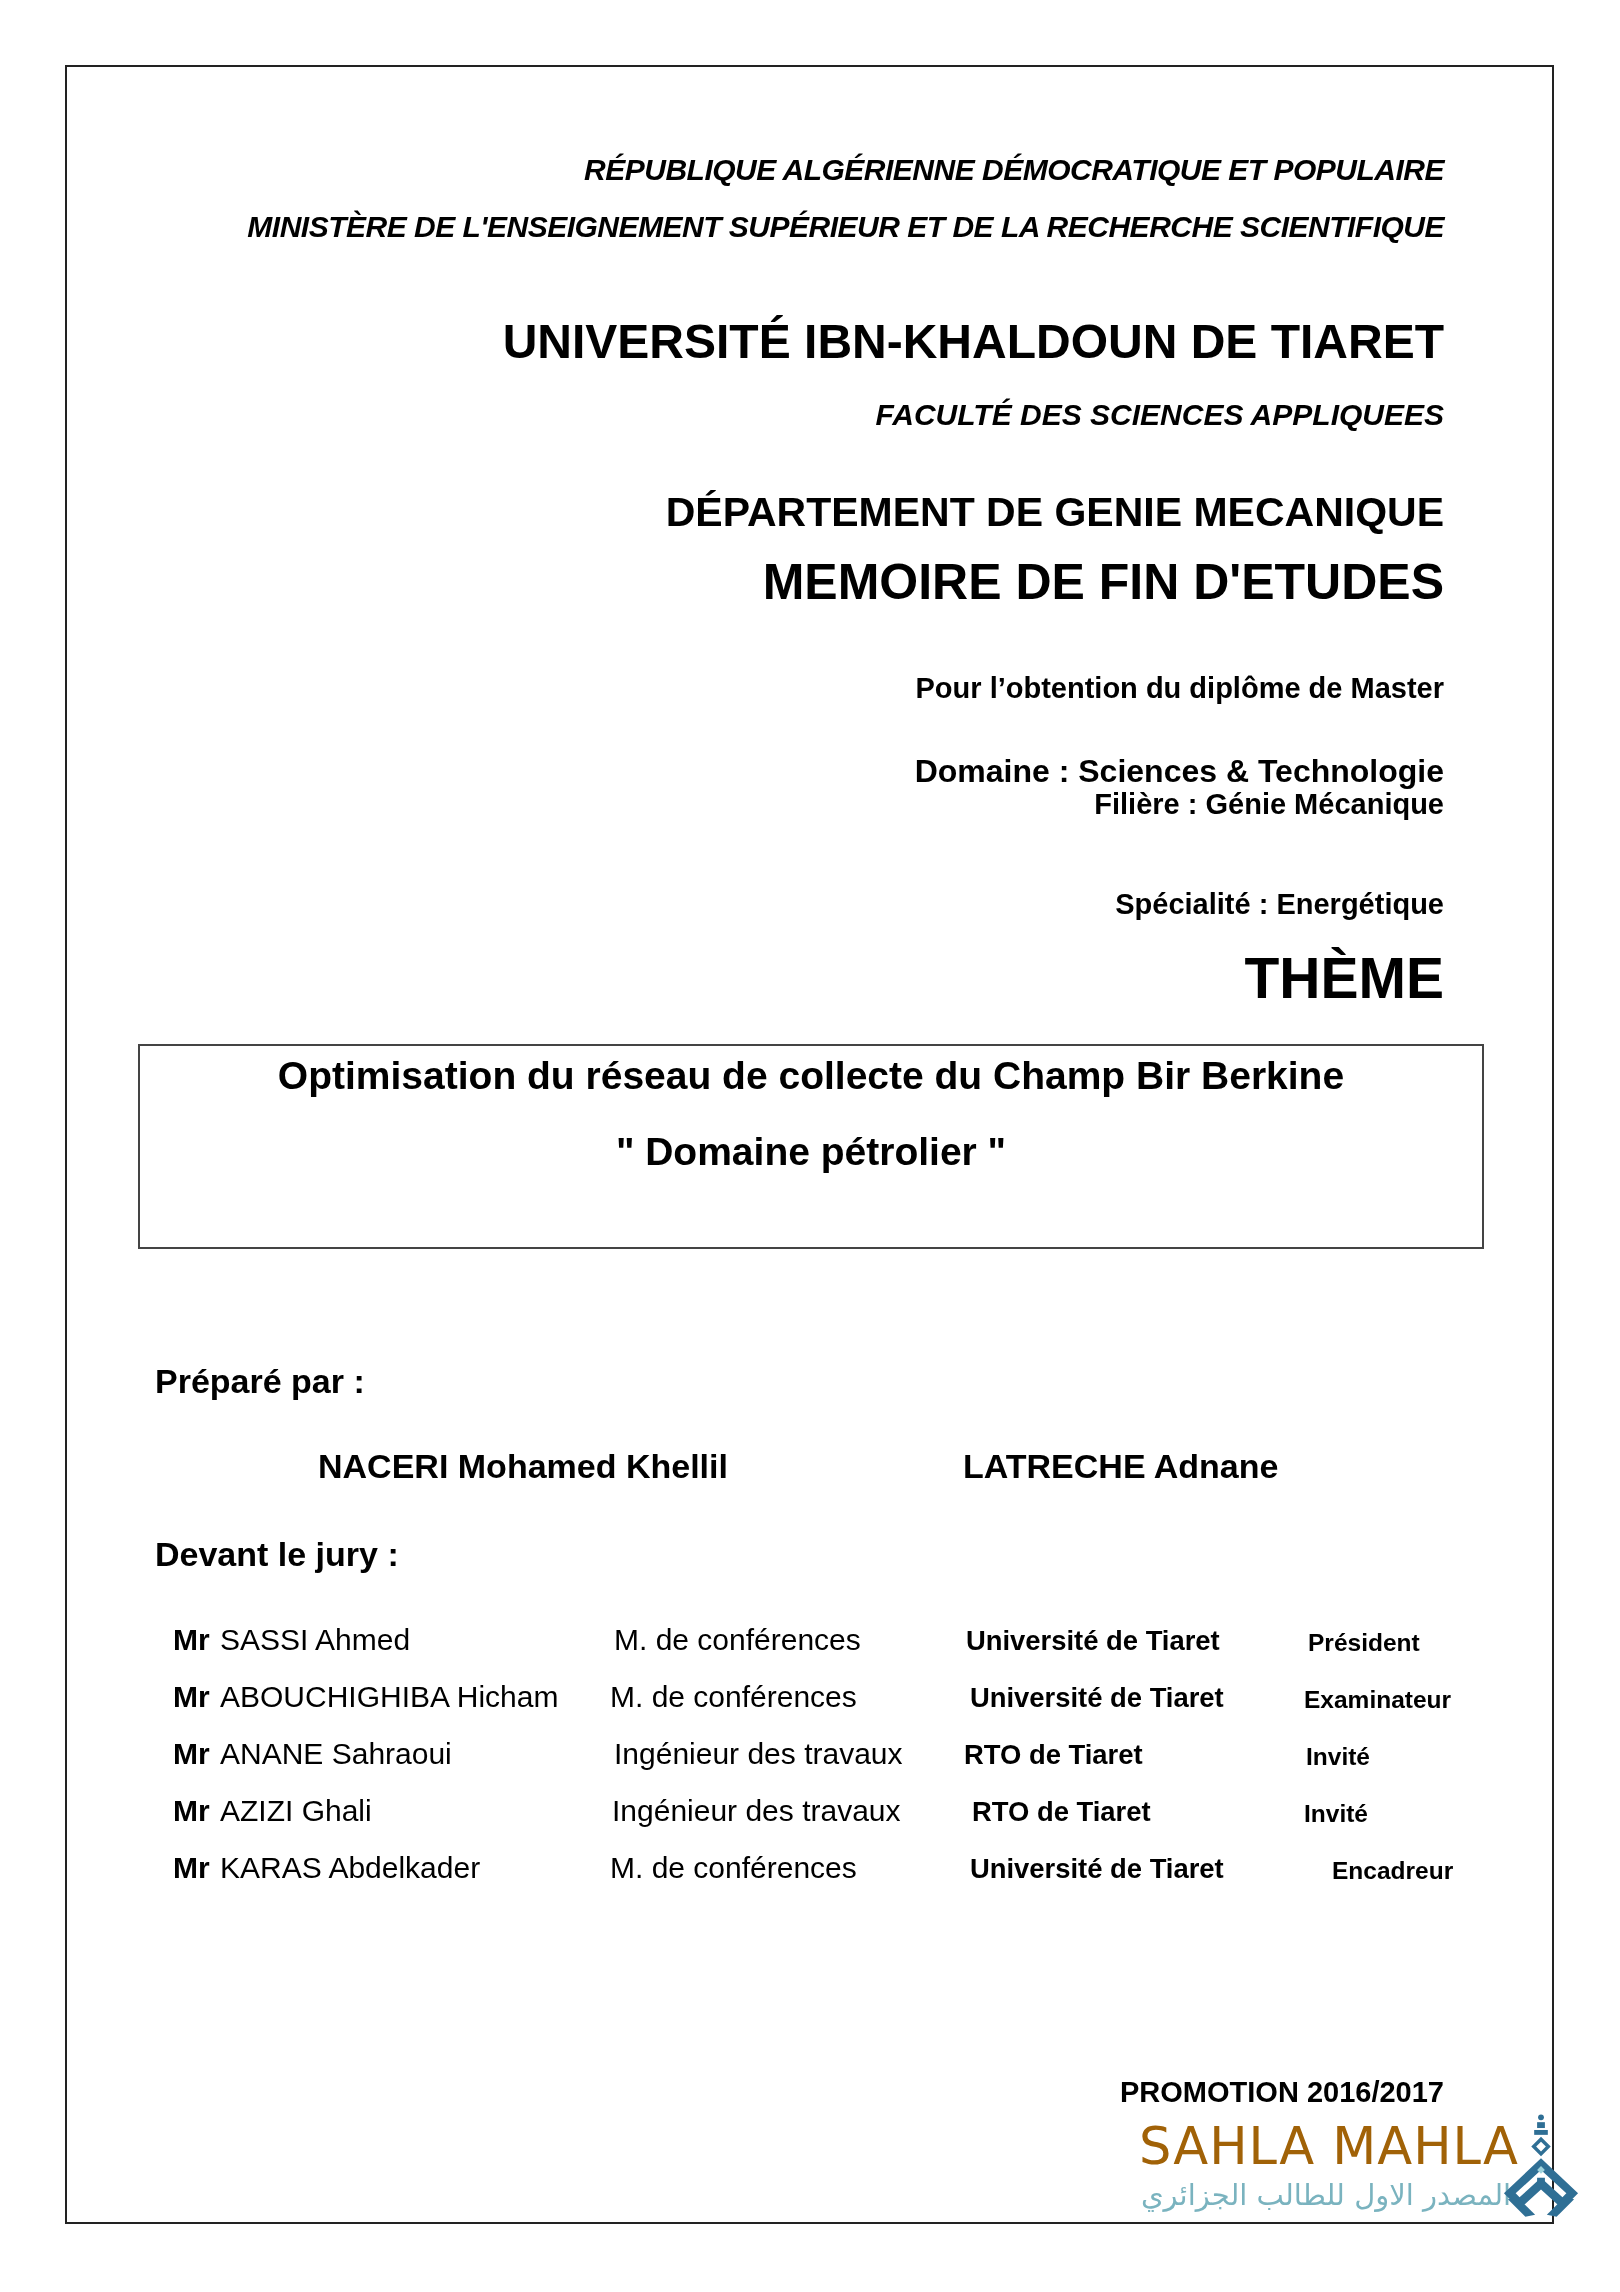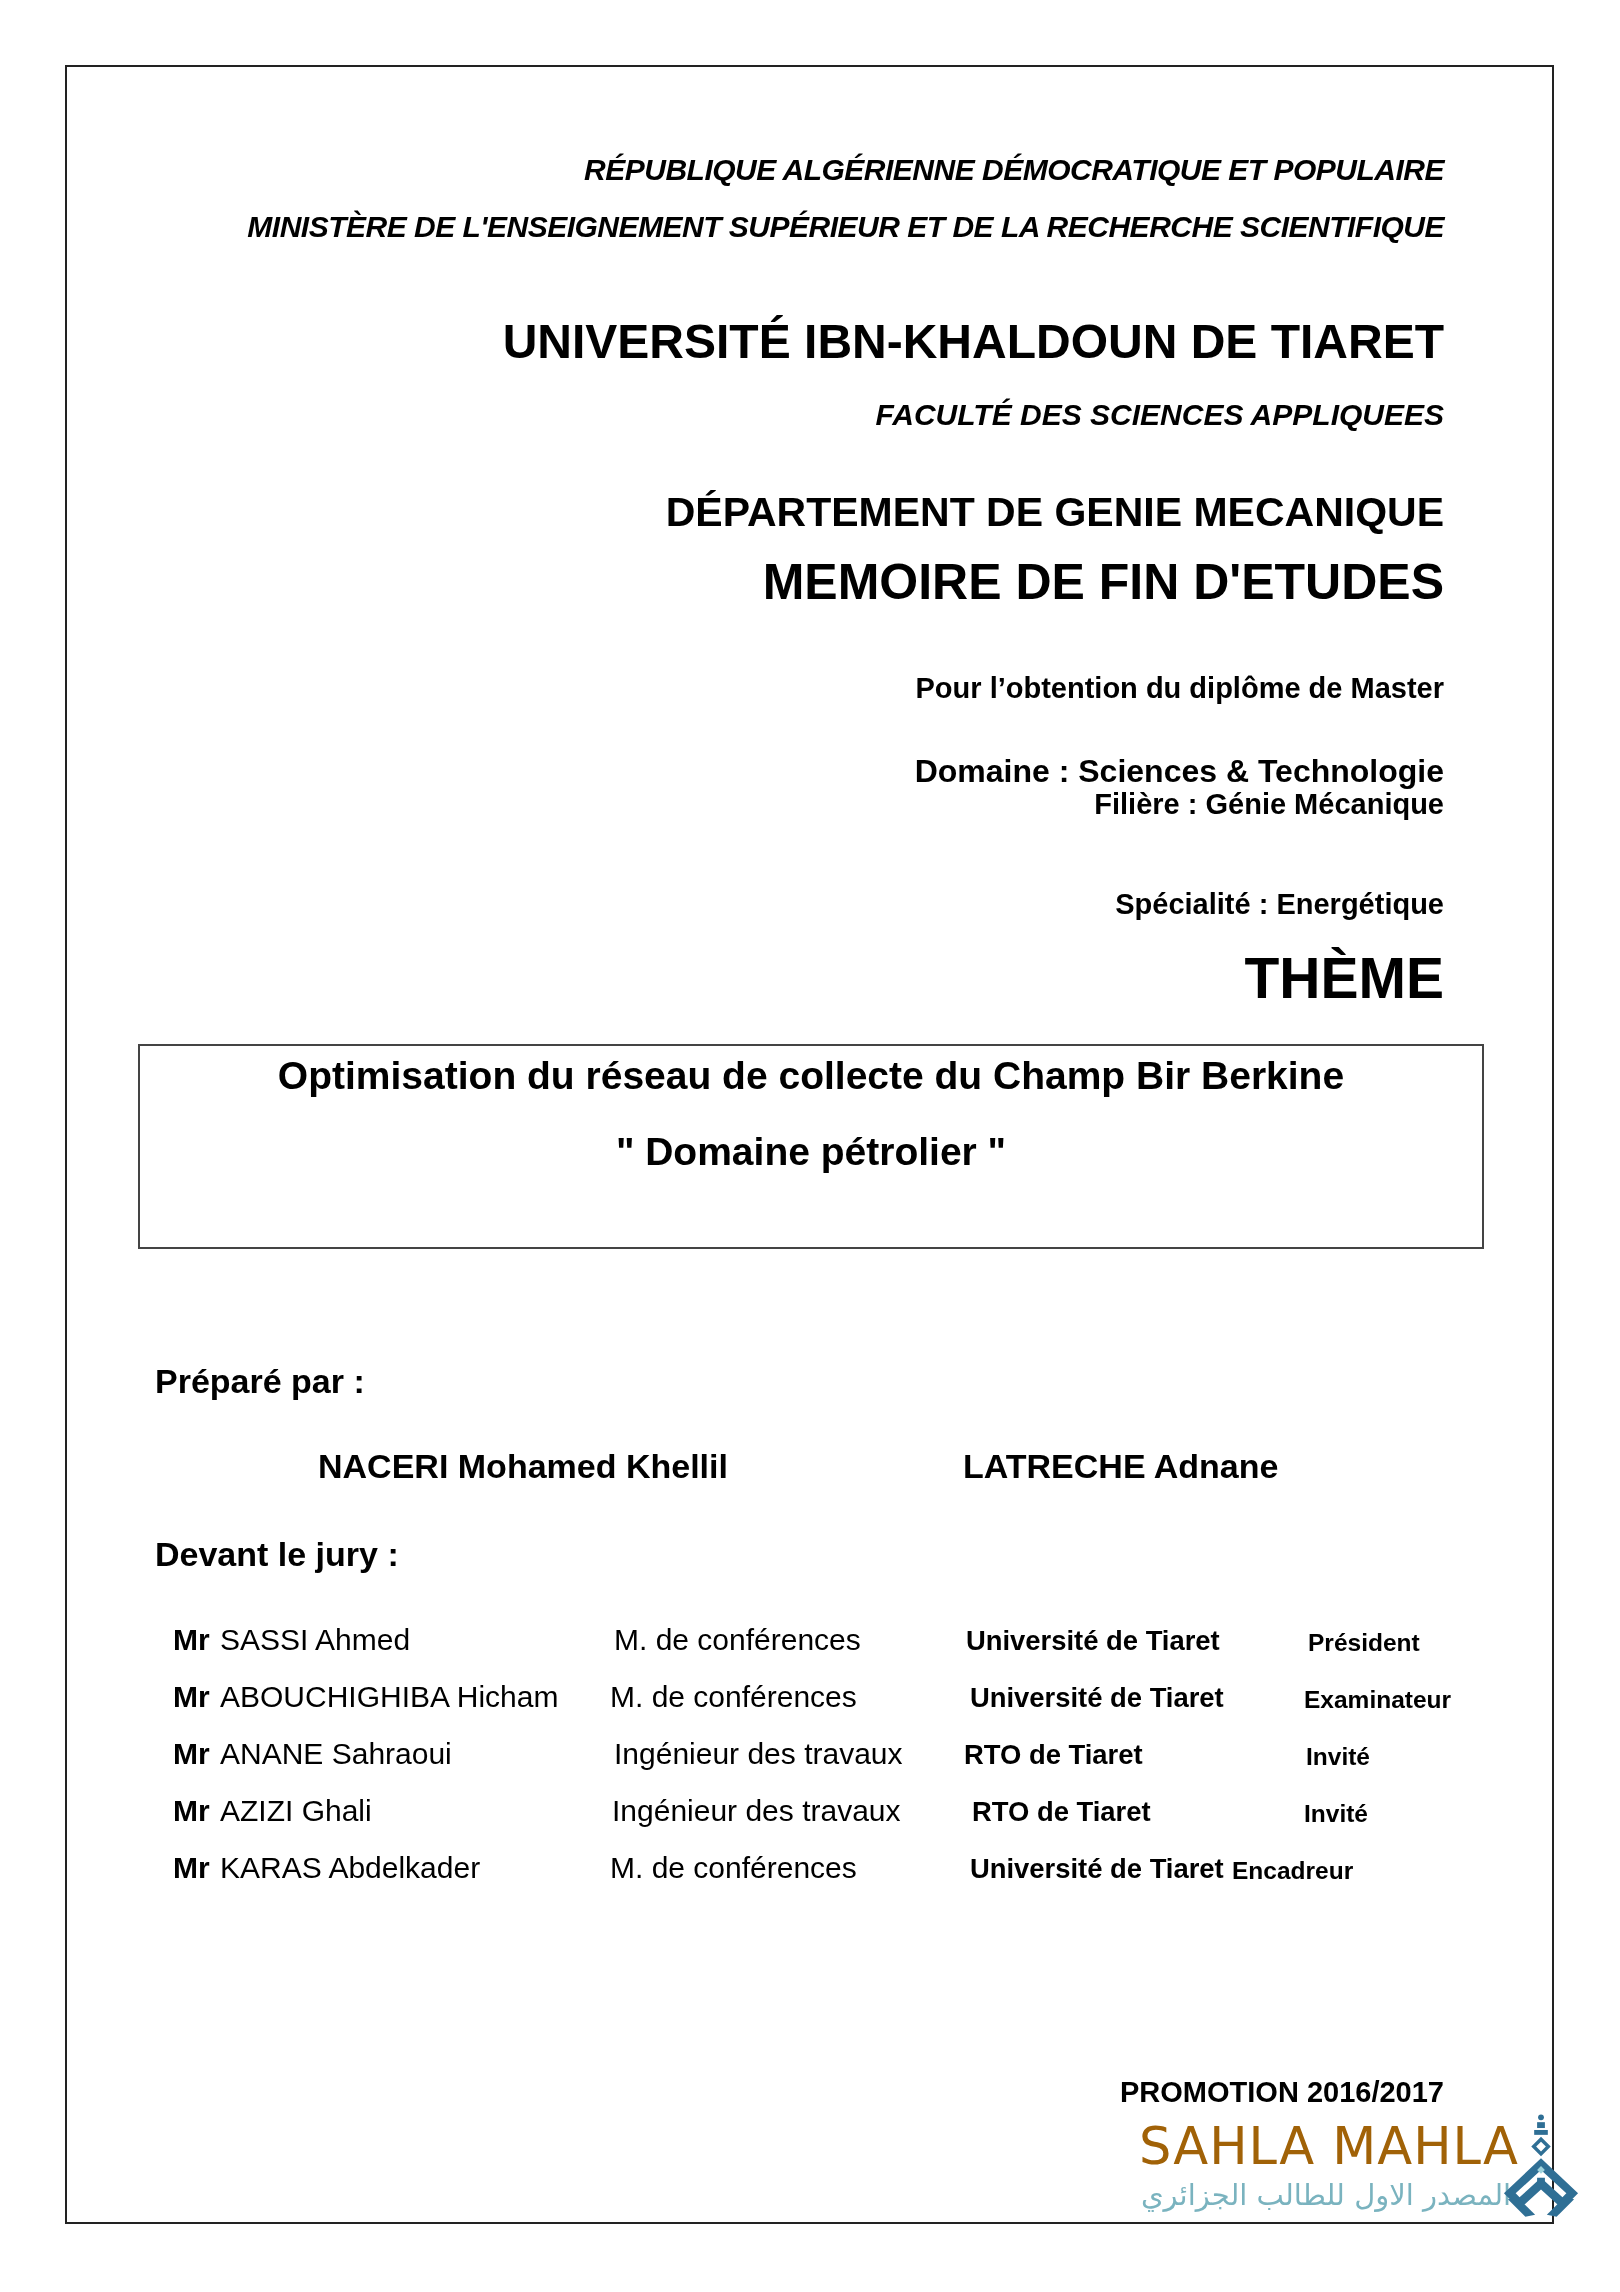--- a/index.html
+++ b/index.html
@@ -94,21 +94,21 @@
     <span class="j-name">AZIZI Ghali</span>
     <span class="j-grade" style="left:612px;">Ingénieur des travaux</span>
     <span class="j-inst" style="left:972px;">RTO de Tiaret</span>
     <span class="j-role" style="left:1304px;">Invité</span>
   </div>
   <div class="jury-row" style="top:1851px;">
     <span class="j-title">Mr</span>
     <span class="j-name">KARAS Abdelkader</span>
     <span class="j-grade" style="left:610px;">M. de conférences</span>
     <span class="j-inst" style="left:970px;">Université de Tiaret</span>
-    <span class="j-role" style="left:1232px;">Encadreur</span>
+    <span class="j-role" style="left:1332px;">Encadreur</span>
   </div>
 </div>
 
 <div class="line promo" style="top:2076px;">PROMOTION  2016/2017</div>
 
 <div class="wm">
   <div class="wm-title">SAHLA MAHLA</div>
   <div class="wm-sub">المصدر الاول للطالب الجزائري</div>
   <svg class="wm-logo" viewBox="0 0 80 112">
     <g fill="#2f6f95">

